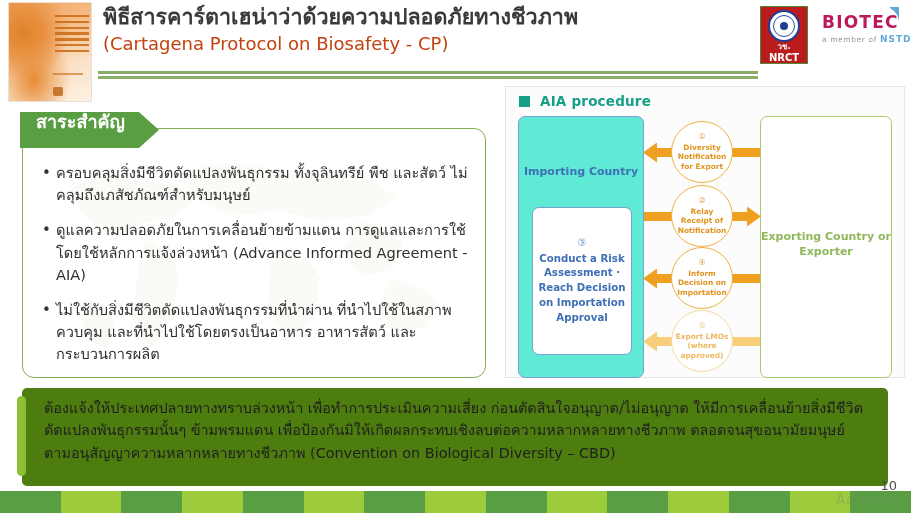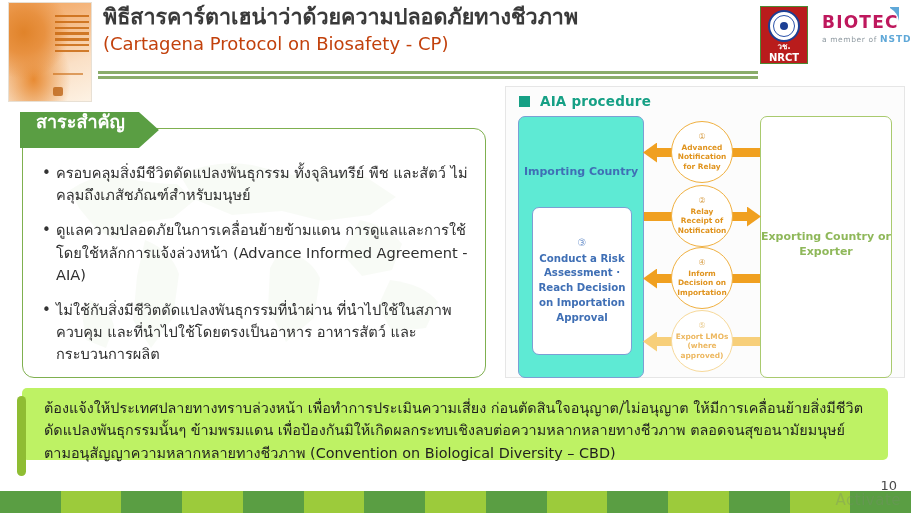--- a/index.html
+++ b/index.html
@@ -224,22 +224,22 @@
   .step-circle.pale .step-num { color: #e8c98a; }
   .step-text {
     font-size: 7.4px; font-weight: bold; color: #e0941f;
     text-align: center; line-height: 1.3; padding: 0 3px;
   }
   .step-circle.pale .step-text { color: #edb860; }
 
   
   .note-box {
     position: absolute; left: 22px; top: 388px;
-    width: 866px; height: 72px;
-    background: #bef264; border-radius: 5px;
+    width: 866px; height: 98px;
+    background: #4d7c0f; border-radius: 5px;
   }
   .note-handle {
     position: absolute; left: -5px; top: 8px;
     width: 9px; height: 80px; border-radius: 5px;
     background: #8fbd33;
   }
   .note-text {
     position: absolute; left: 22px; top: 9px;
     width: 830px;
     font-size: 14.4px; color: #1f1f1f; line-height: 1.55;
@@ -365,21 +365,21 @@
   <div class="export-box">
     <div class="export-label">Exporting Country or Exporter</div>
   </div>
 
   <div class="arrow-row" style="top:148px;">
     <div class="arrow-bar" style="left:10px; right:0; width:106px;"></div>
     <div class="arrow-head left"></div>
   </div>
   <div class="step-circle" style="left:671px; top:121px;">
     <span class="step-num">①</span>
-    <span class="step-text">Advanced Notification for Relay</span>
+    <span class="step-text">Diversity Notification for Export</span>
   </div>
 
   <div class="arrow-row" style="top:212px;">
     <div class="arrow-bar" style="left:0; width:106px;"></div>
     <div class="arrow-head right"></div>
   </div>
   <div class="step-circle" style="left:671px; top:185px;">
     <span class="step-num">②</span>
     <span class="step-text">Relay Receipt of Notification</span>
   </div>

